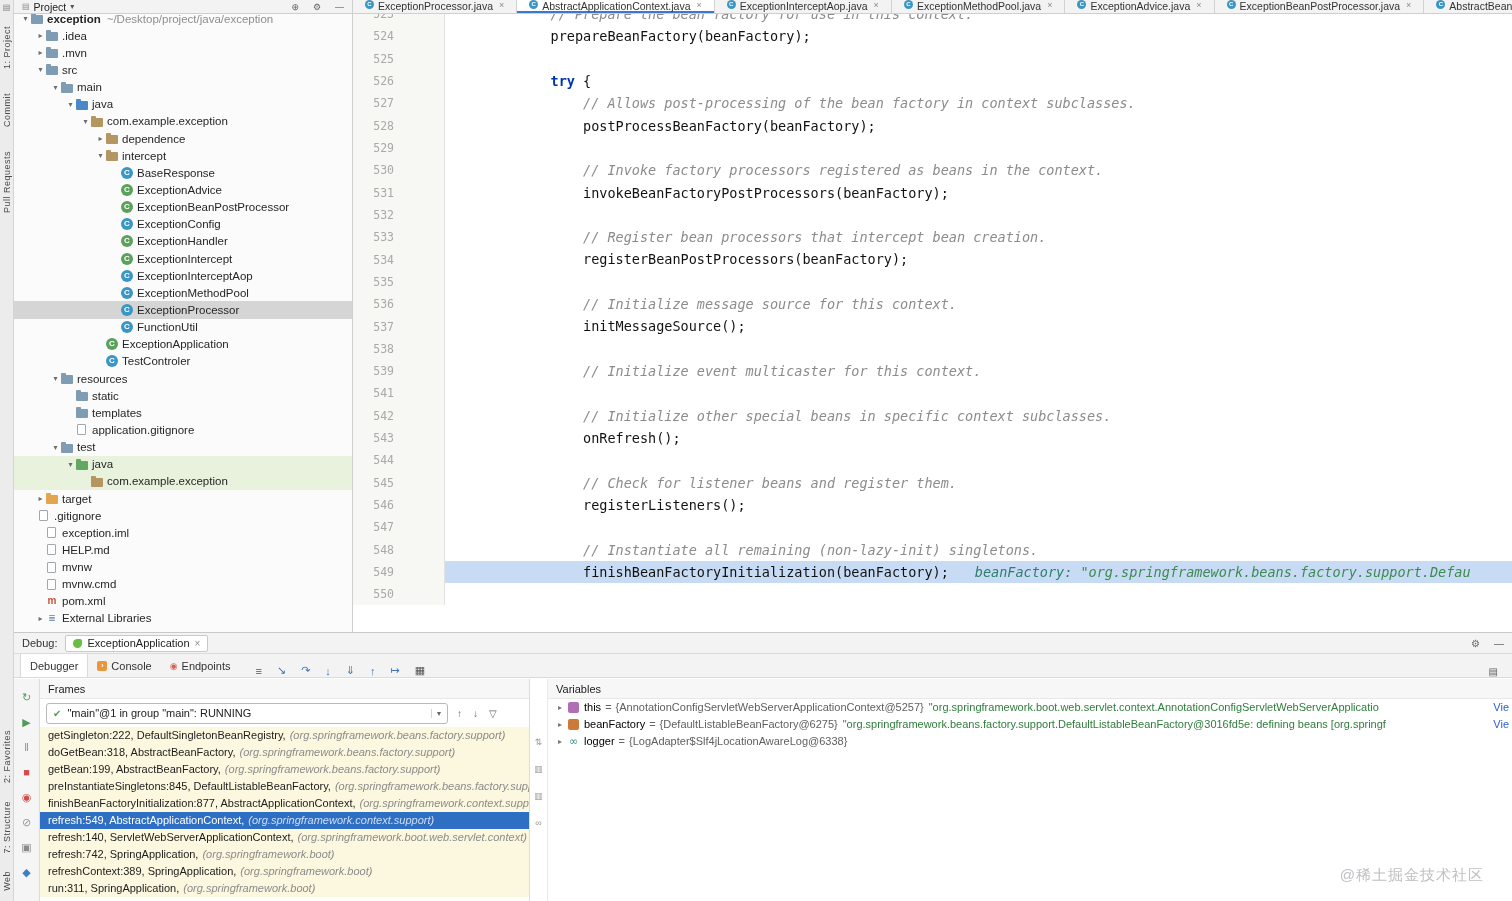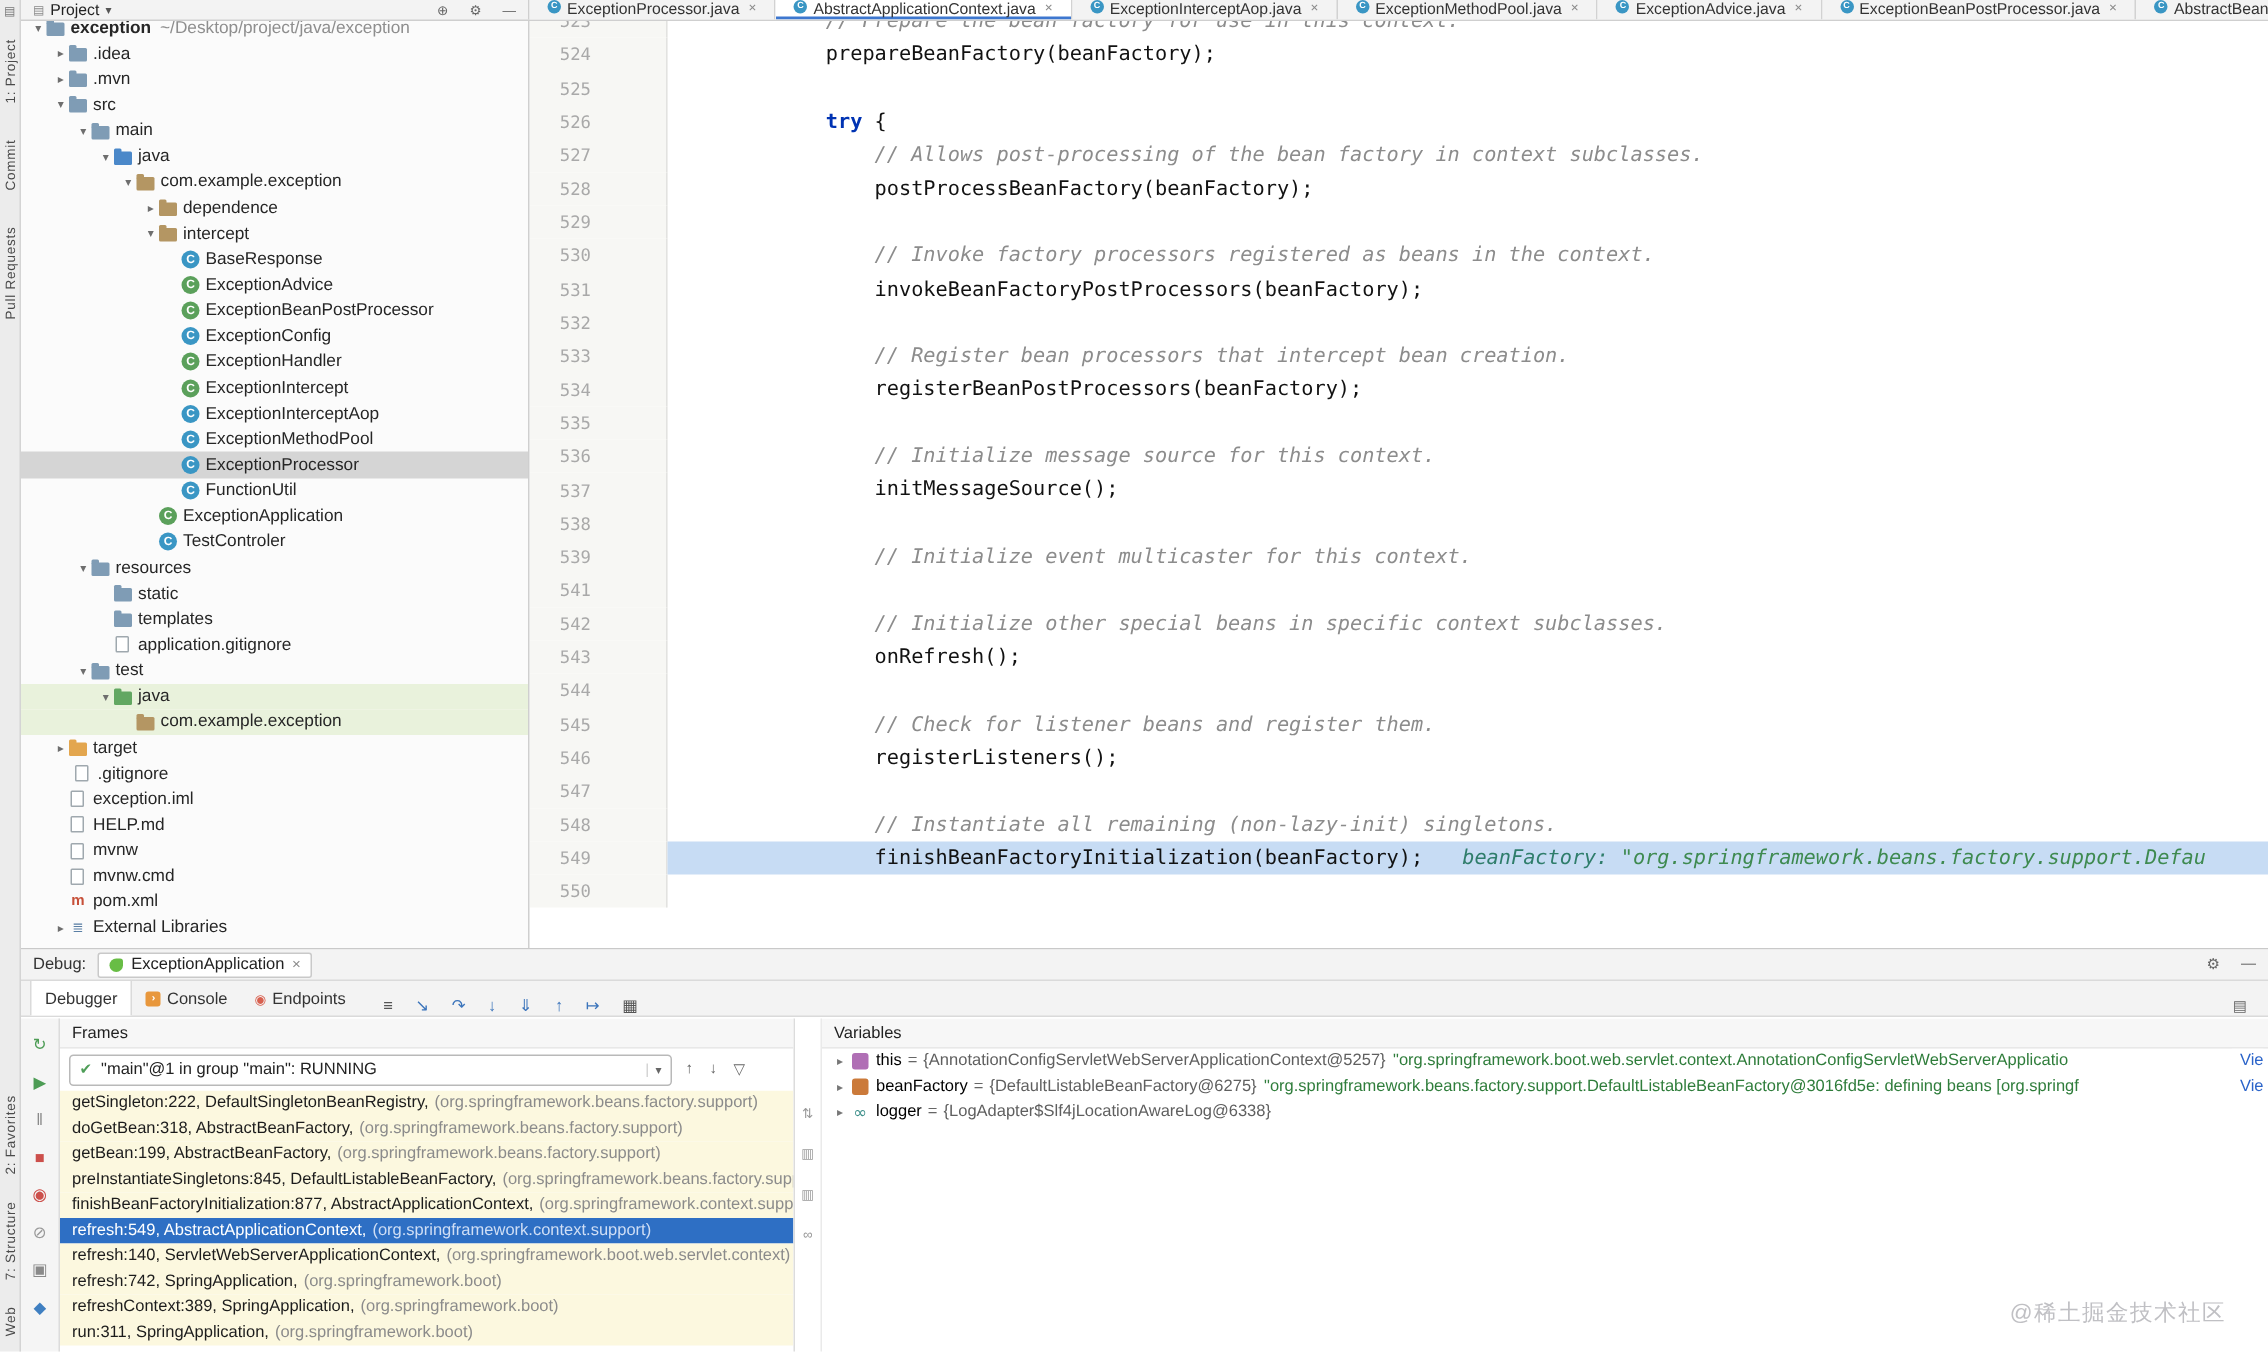--- a/index.html
+++ b/index.html
@@ -95,21 +95,21 @@
 .threadrow{height:28px;flex:none;display:flex;align-items:center;padding:0 6px;gap:9px}
 .thdrop{flex:none;width:402px;height:21px;border:1px solid #b9b9b9;border-radius:3px;background:#fff;
   display:flex;align-items:center;gap:6px;padding:0 6px;font-size:11px;color:#222;overflow:hidden}
 .chk{color:#4f9e58;font-size:10px}
 .thtext{white-space:nowrap;overflow:hidden;flex:1}
 .ddcaret{color:#666;font-size:8px;border-left:1px solid #d5d5d5;padding-left:5px}
 .frside{display:flex;gap:11px;color:#666;font-size:10px}
 .frlist{flex:1;overflow:hidden}
 .frow{height:17px;line-height:17px;padding-left:8px;background:#fcf8df;font-size:11px;
   color:#1c1c1c;white-space:nowrap;overflow:hidden}
-.frow .pkg{color:#8b8b8b;margin-left:4px}
+.frow .pkg{color:#8b8b8b;font-style:italic;margin-left:4px}
 .frow.sel{background:#2e6fc4;color:#fff}
 .frow.sel .pkg{color:#cfdef5}
 .splitcol{width:18px;flex:none;border-right:1px solid #eaeaea;display:flex;flex-direction:column;
   align-items:center;padding-top:58px;gap:17px;color:#9a9a9a;font-size:9px}
 .vars{flex:1;display:flex;flex-direction:column;overflow:hidden}
 .varlist{flex:1;overflow:hidden}
 .vrow{height:17px;line-height:17px;display:flex;align-items:center;padding-left:6px;
   font-size:11px;white-space:nowrap;overflow:hidden;position:relative}
 .vchev{width:12px;flex:none;color:#777;font-size:8px;text-align:center}
 .vico{width:11px;height:11px;flex:none;border-radius:2px;margin:0 5px 0 2px;
@@ -332,21 +332,21 @@
       <div class="trow grn" style="padding-left: 66px;">
         <span class="chev"></span>
         <span class="tic ic-pkg"></span>
         <span class="tlabel">com.example.exception</span>
       </div>
       <div class="trow" style="padding-left: 21px;">
         <span class="chev">▸</span>
         <span class="tic ic-folder f-orange"></span>
         <span class="tlabel">target</span>
       </div>
-      <div class="trow" style="padding-left: 24px;">
+      <div class="trow" style="padding-left: 13px;">
         <span class="chev"></span>
         <span class="tic ic-file"></span>
         <span class="tlabel">.gitignore</span>
       </div>
       <div class="trow" style="padding-left: 21px;">
         <span class="chev"></span>
         <span class="tic ic-file"></span>
         <span class="tlabel">exception.iml</span>
       </div>
       <div class="trow" style="padding-left: 21px;">

